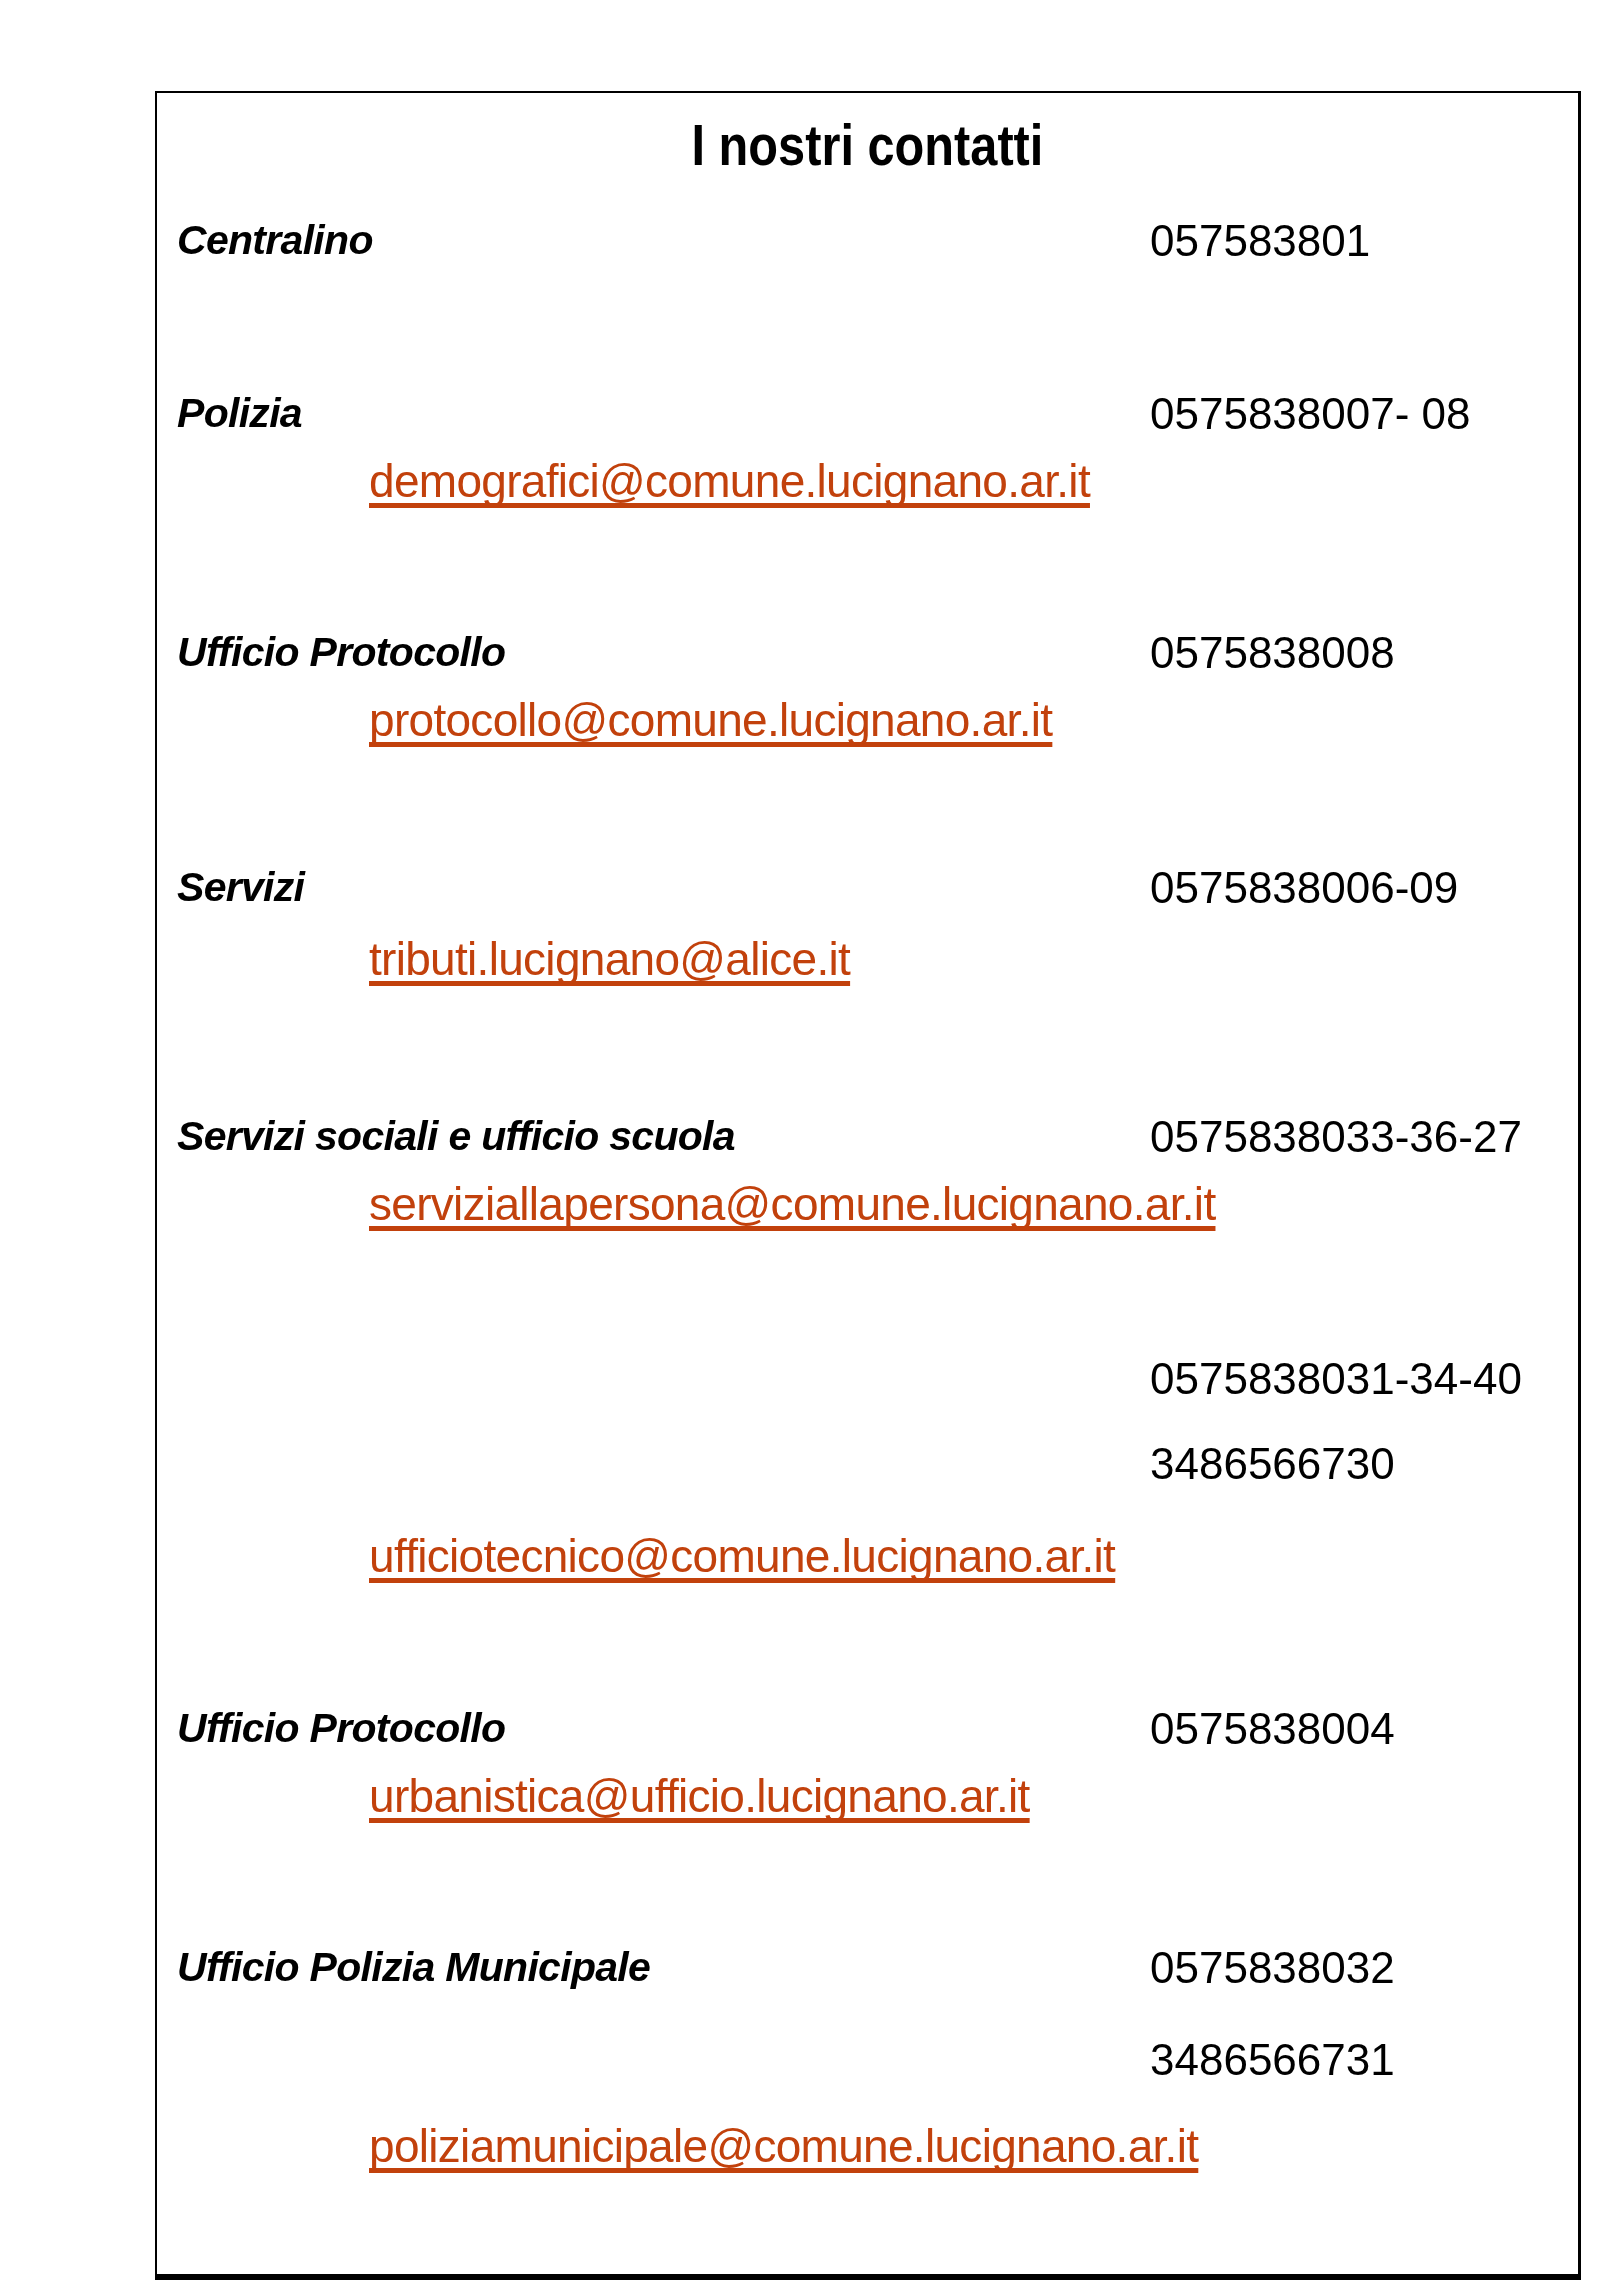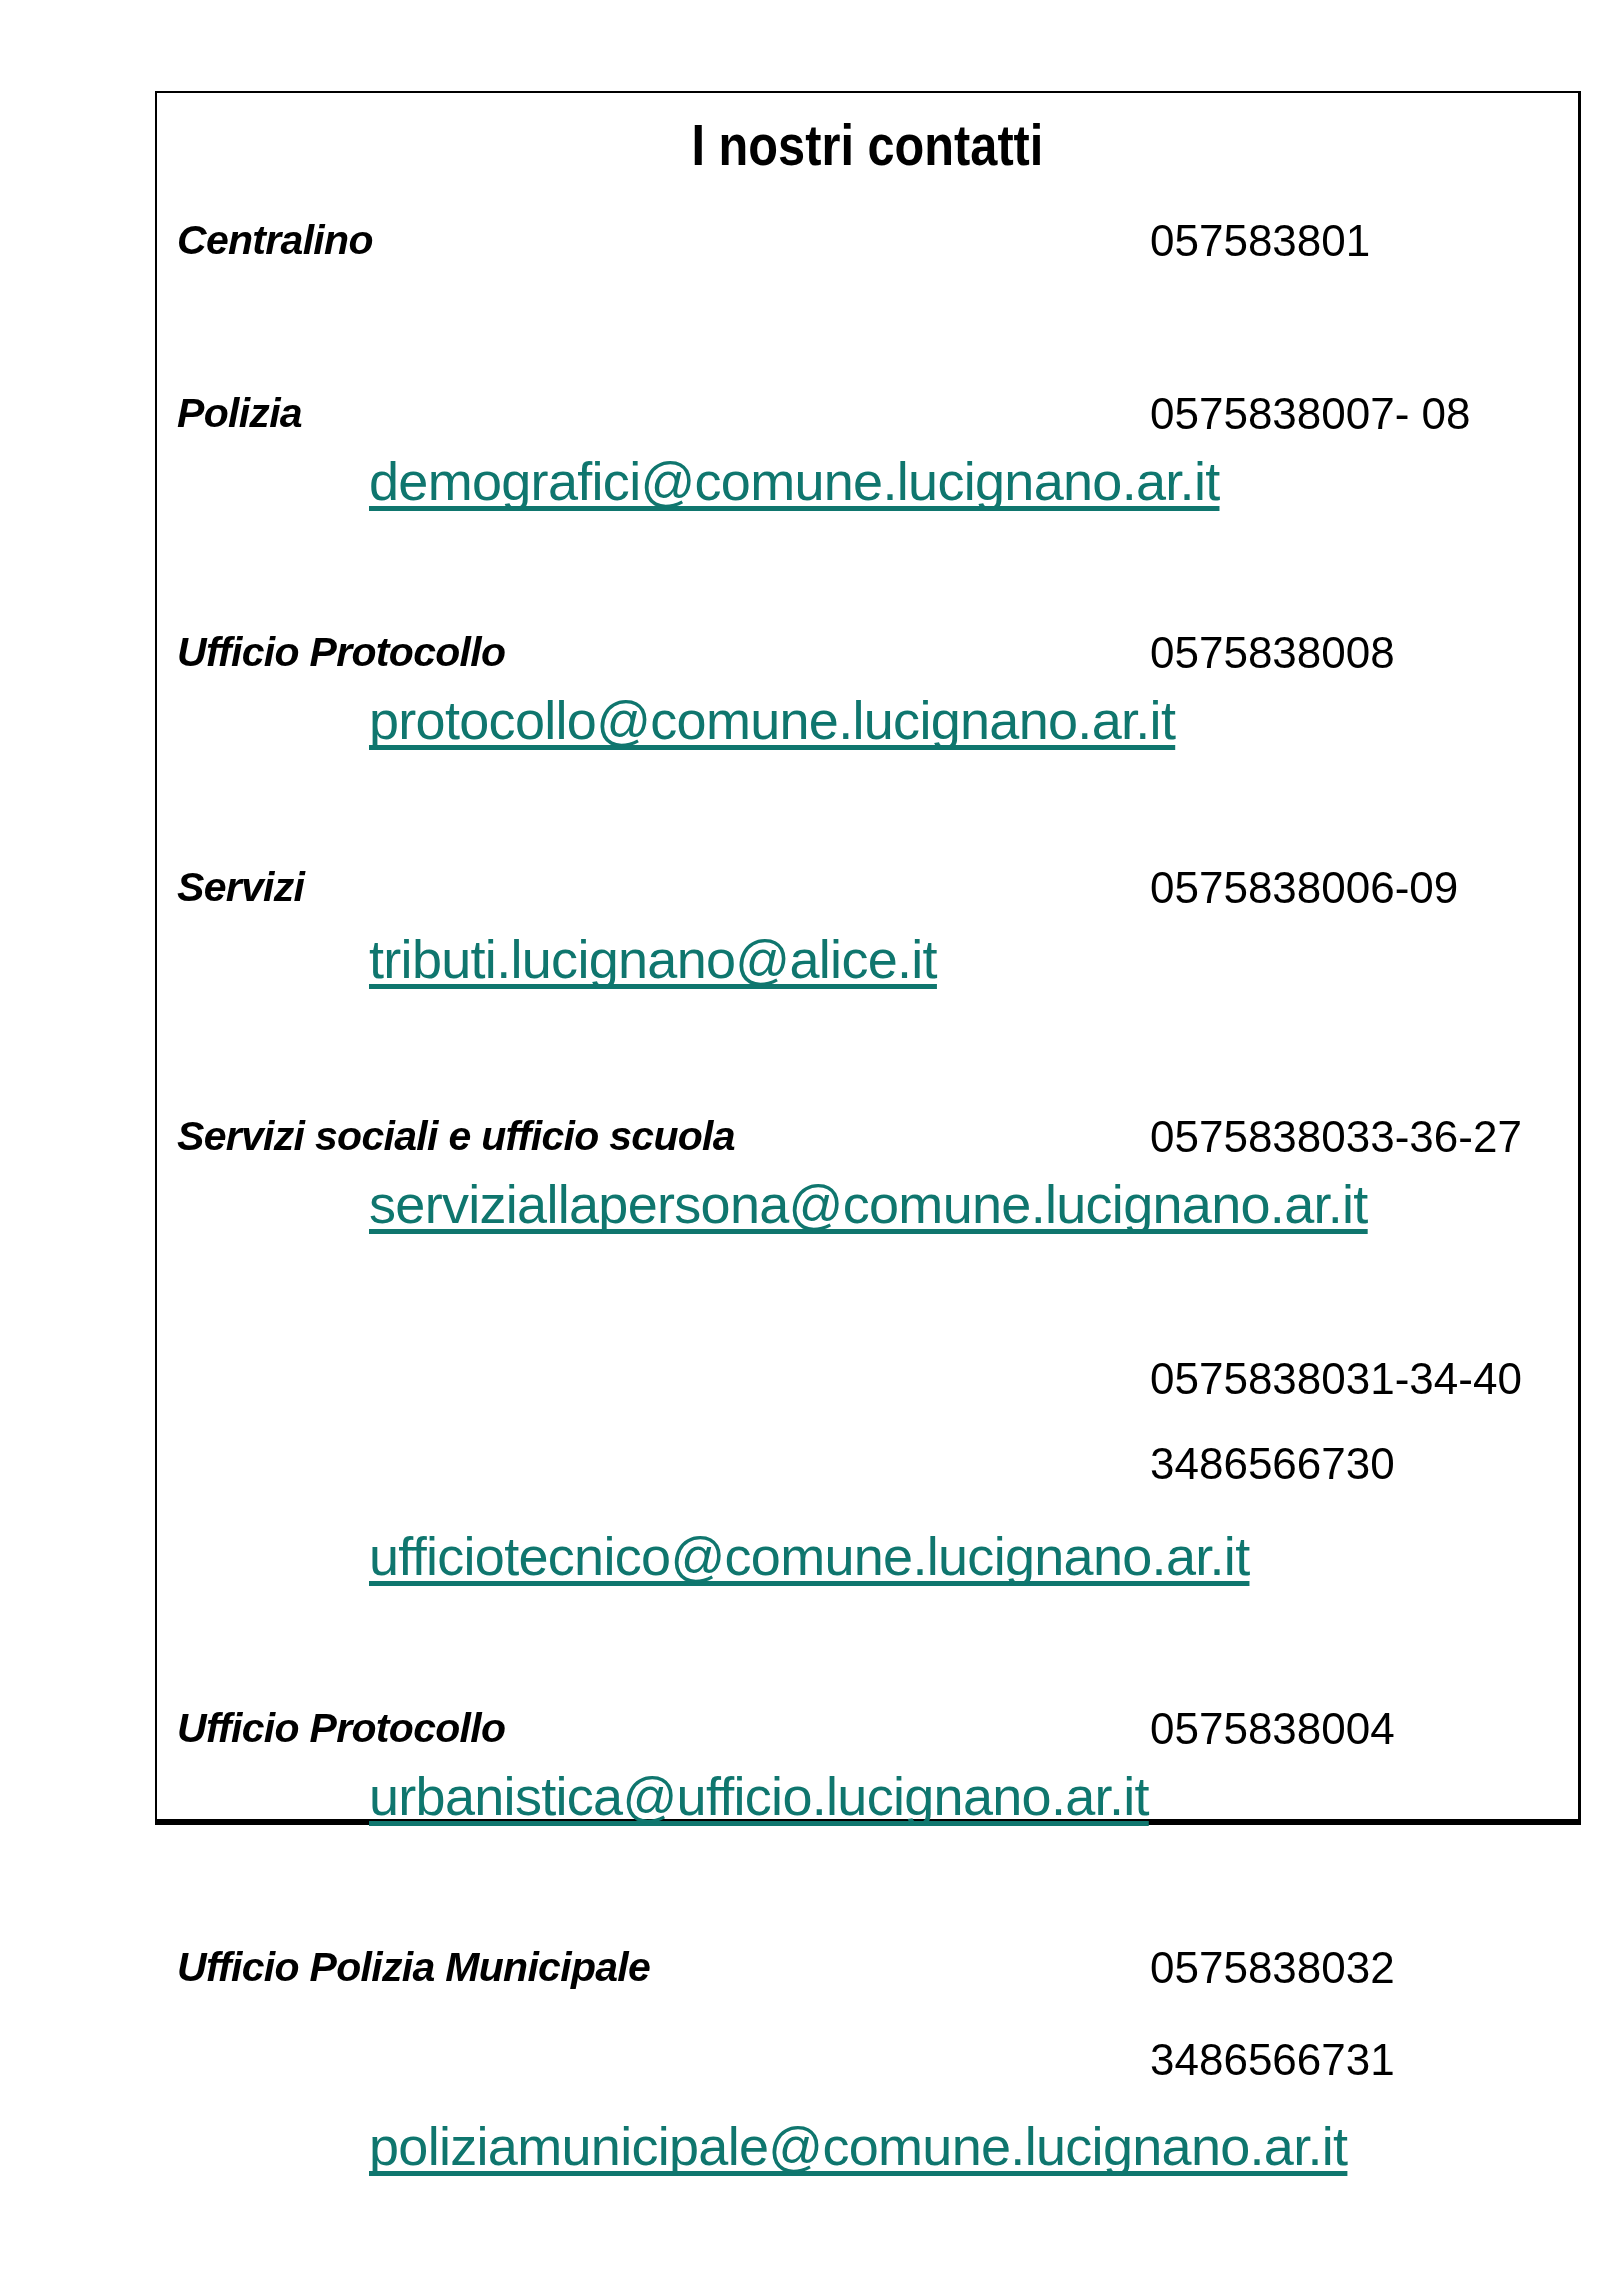--- a/index.html
+++ b/index.html
@@ -13,21 +13,21 @@
     height: 2295px;
     font-family: "Liberation Sans", sans-serif;
     color: #000000;
     overflow: hidden;
   }
   .sheet-box {
     position: absolute;
     left: 155px;
     top: 91px;
     width: 1426px;
-    height: 1734px;
+    height: 2189px;
     box-sizing: border-box;
     border-style: solid;
     border-color: #000000;
     border-width: 2.6px 3.9px 6.5px 2.6px;
     background: #ffffff;
   }
   .doc-title-row {
     position: absolute;
     left: 0;
     right: 0;
@@ -65,28 +65,28 @@
     font-size: 44px;
     line-height: 46px;
     font-weight: normal;
     letter-spacing: 0px;
   }
   .phone-row .contact-phone { top: 0; }
   .email-row {
     left: 212px;
   }
   .contact-email {
-    font-size: 54px;
+    font-size: 46px;
     font-weight: normal;
     letter-spacing: -0.7px;
     text-decoration-line: underline;
     text-decoration-thickness: 5.2px;
     text-underline-offset: 5.9px;
     text-decoration-skip-ink: none;
-    color: #0f766e;
+    color: #c2410c;
     cursor: pointer;
   }
 </style>
 </head>
 <body>
 
 <div class="sheet-box">
 
   <div class="doc-title-row">
     <span class="squeeze">I nostri contatti</span>

